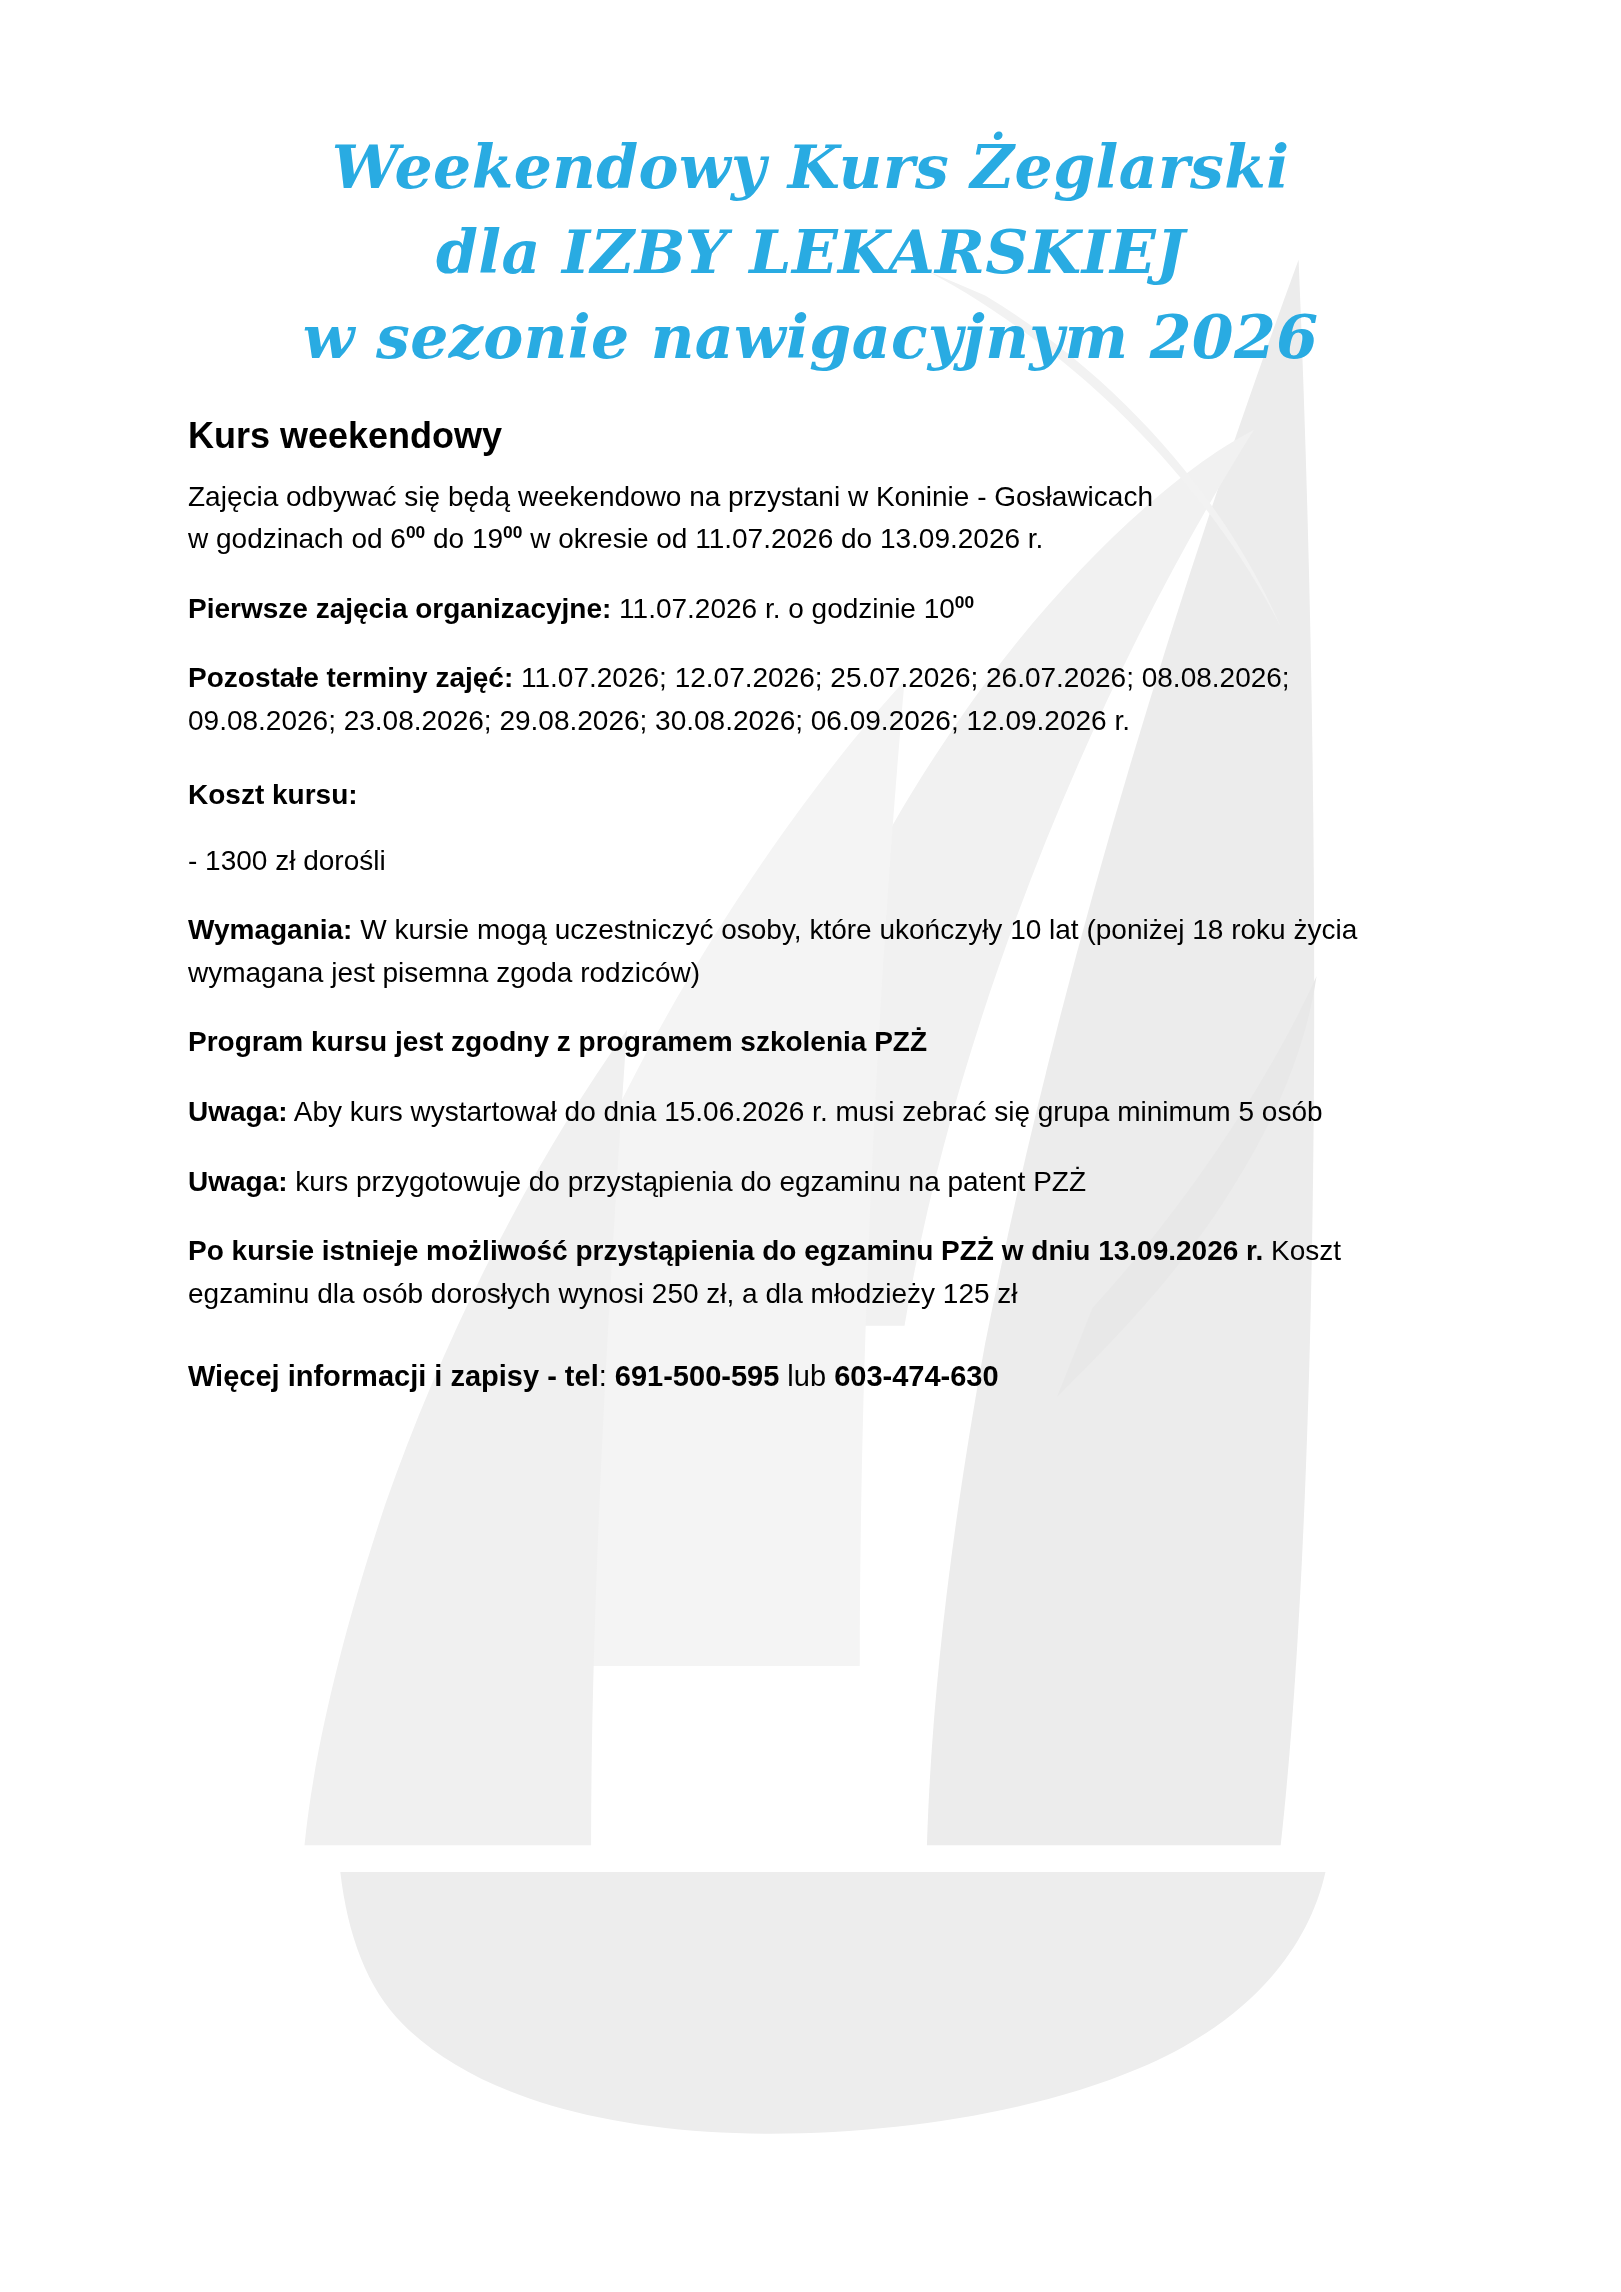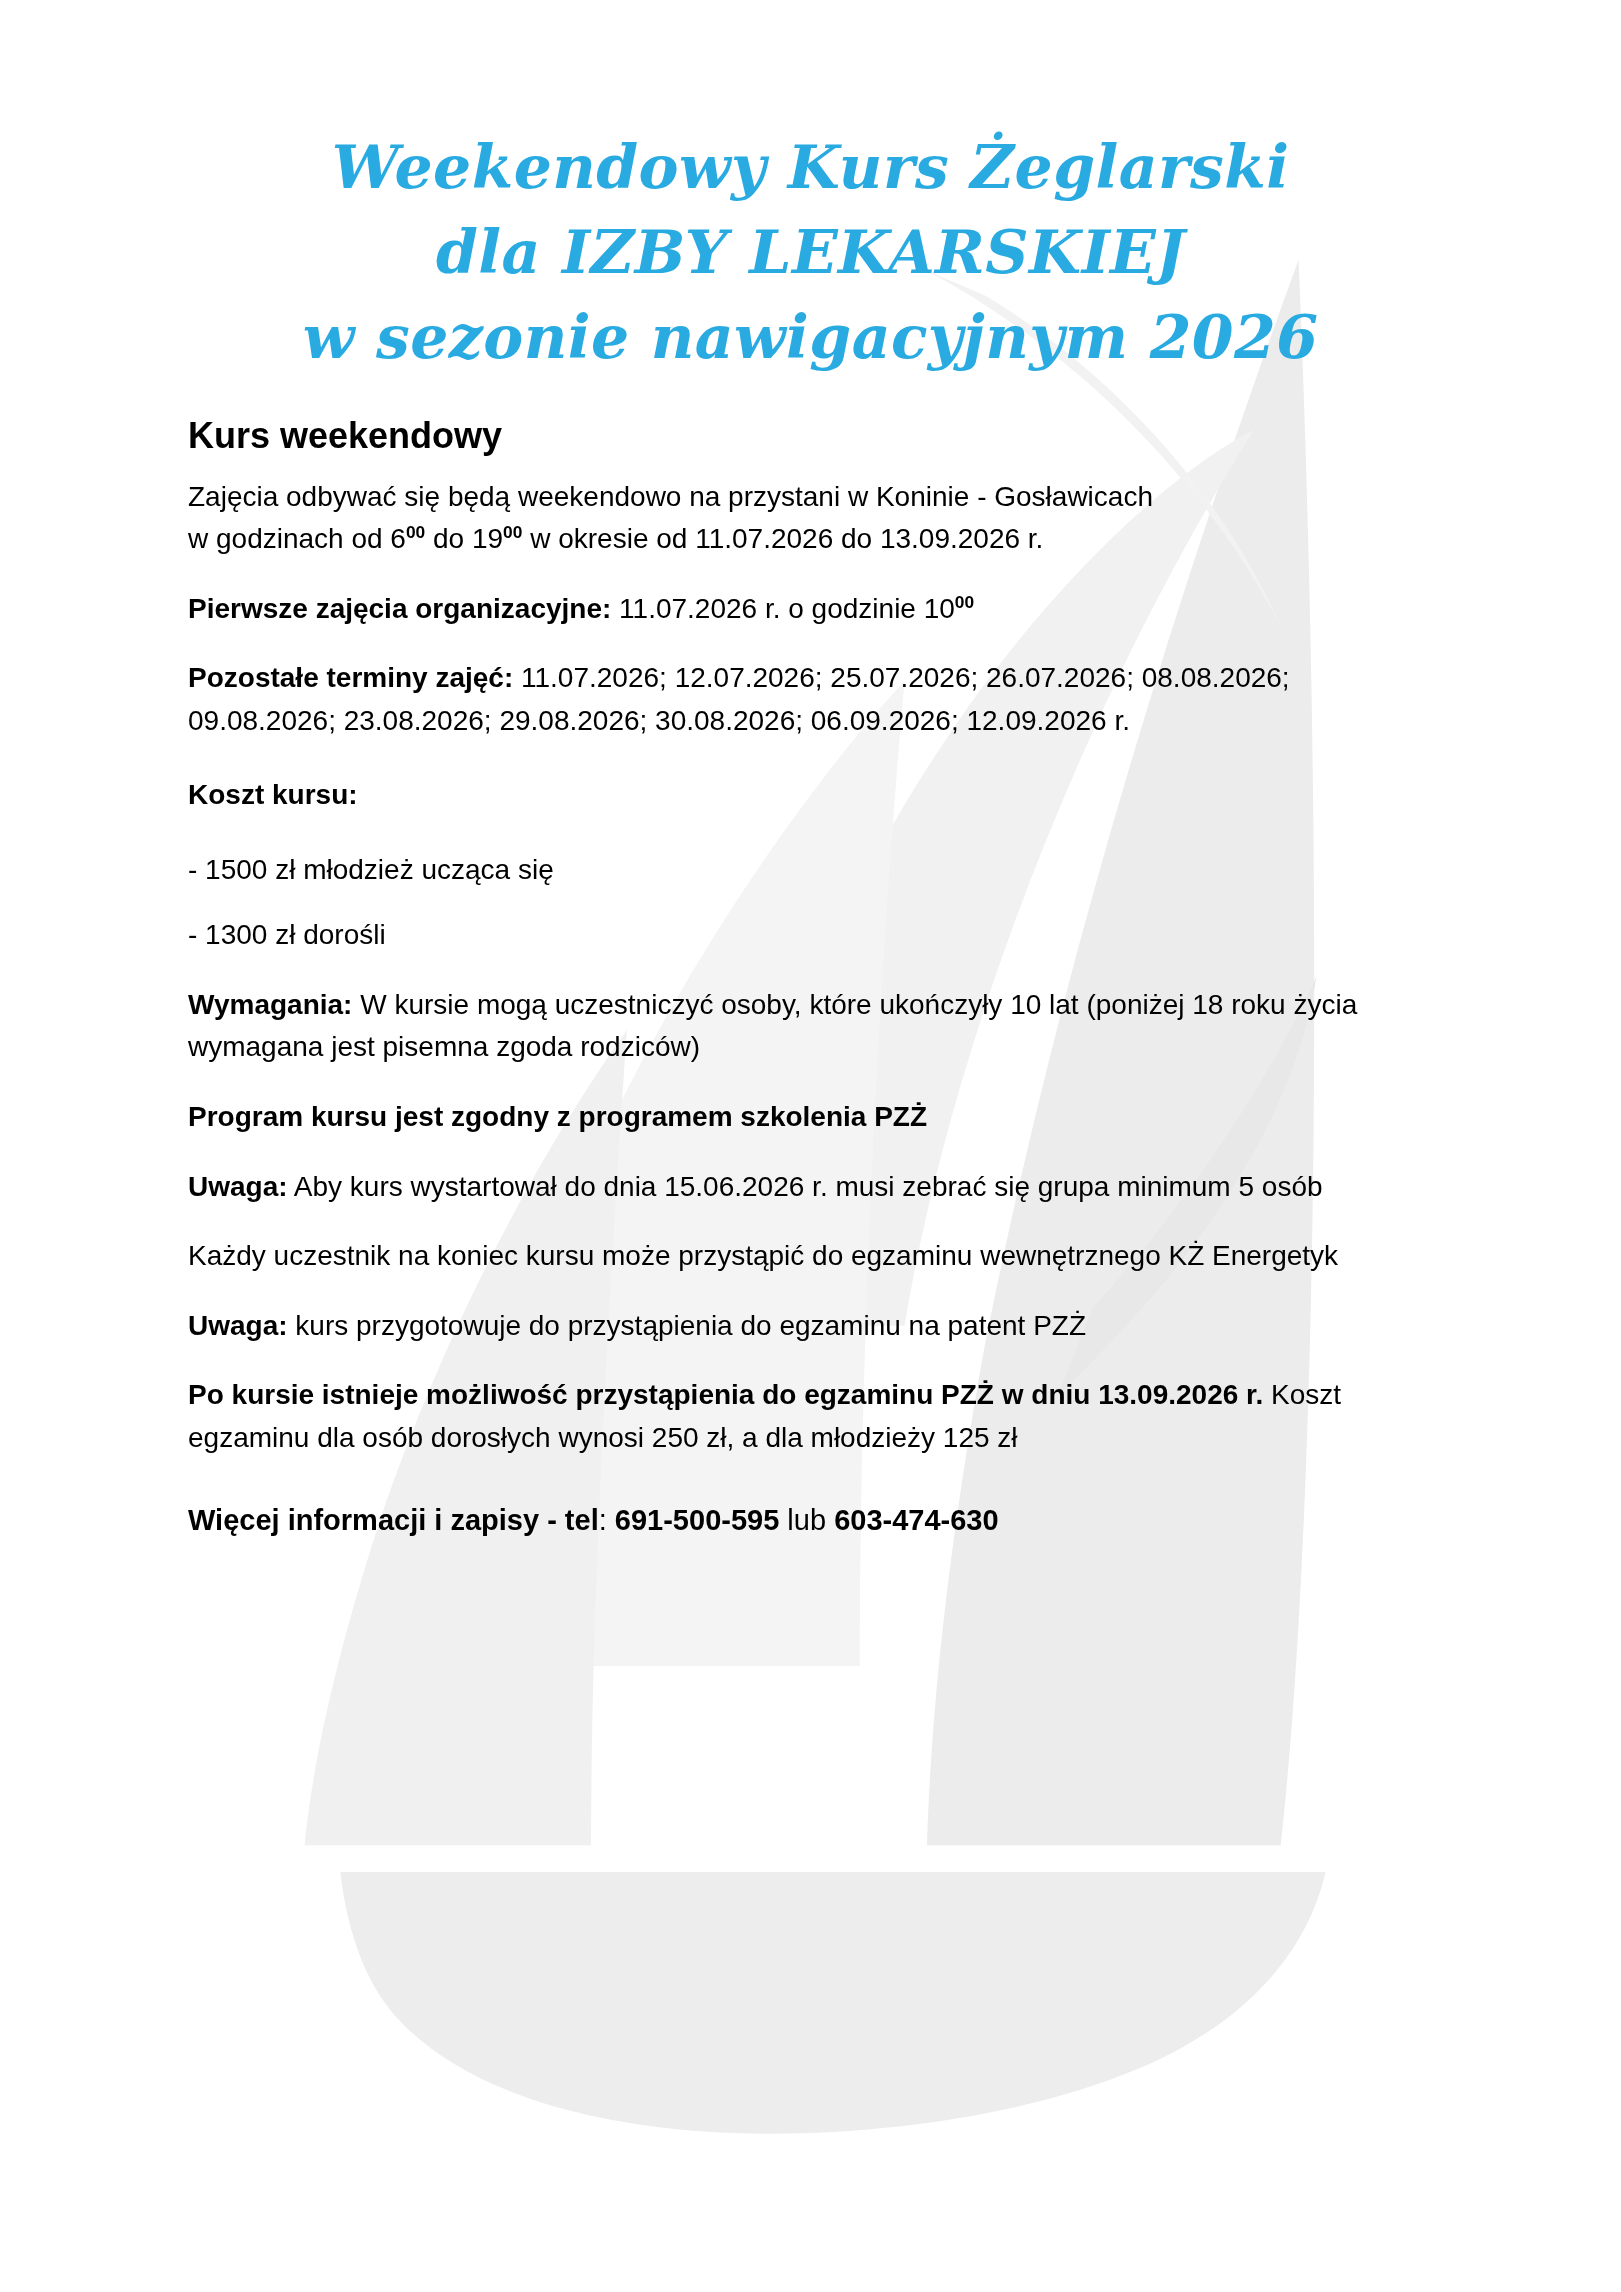--- a/index.html
+++ b/index.html
@@ -130,37 +130,35 @@
     </p>
 
     <p class="para">
       <span class="b">Pozostałe terminy zajęć:</span><span> 11.07.2026; 12.07.2026; 25.07.2026; 26.07.2026; 08.08.2026; 09.08.2026; 23.08.2026; 29.08.2026; 30.08.2026; 06.09.2026; 12.09.2026 r.</span>
     </p>
 
     <p class="para tight">
       <span class="b">Koszt kursu:</span>
     </p>
 
-    <p class="para tight">- 1500 zł młodzież ucząca się</p>
 
     <p class="para">- 1300 zł dorośli</p>
 
     <p class="para">
       <span class="b">Wymagania:</span><span> W kursie mogą uczestniczyć osoby, które ukończyły 10 lat (poniżej 18 roku życia wymagana jest pisemna zgoda rodziców)</span>
     </p>
 
     <p class="para">
       <span class="b">Program kursu jest zgodny z programem szkolenia PZŻ</span>
     </p>
 
     <p class="para">
       <span class="b">Uwaga:</span><span> Aby kurs wystartował do dnia 15.06.2026 r. musi zebrać się grupa minimum 5 osób</span>
     </p>
 
-    <p class="para">Każdy uczestnik na koniec kursu może przystąpić do egzaminu wewnętrznego KŻ Energetyk</p>
 
     <p class="para">
       <span class="b">Uwaga:</span><span> kurs przygotowuje do przystąpienia do egzaminu na patent PZŻ</span>
     </p>
 
     <p class="para">
       <span class="b">Po kursie istnieje możliwość przystąpienia do egzaminu PZŻ w dniu 13.09.2026 r.</span><span> Koszt egzaminu dla osób dorosłych wynosi 250 zł, a dla młodzieży 125 zł</span>
     </p>
 
     <p class="para contact">

